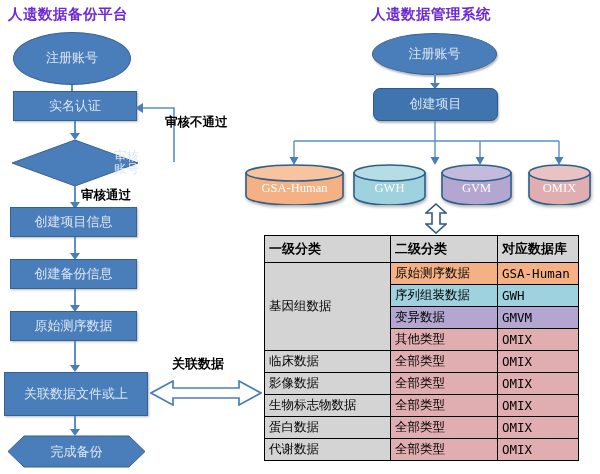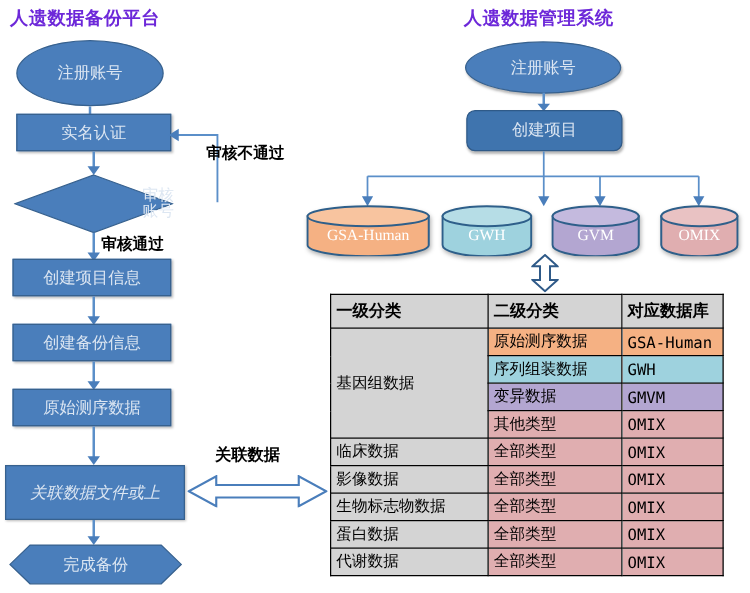--- a/index.html
+++ b/index.html
@@ -138,21 +138,21 @@
   <polygon points="2,16 12,16 7,23" fill="#4a7ebb"></polygon>
 </svg>
 
 <div class="abs node rect sh" style="left:10px;top:311px;width:127px;height:30px;">原始测序数据</div>
 
 <svg class="abs ar" style="left:68px;top:341px;" width="14" height="32" viewBox="0 0 14 32">
   <line x1="7" y1="0" x2="7" y2="25" stroke="#5b8fc9" stroke-width="2"></line>
   <polygon points="2,24 12,24 7,31" fill="#4a7ebb"></polygon>
 </svg>
 
-<div class="abs node rect sh" style="left:4px;top:372px;width:144px;height:44px;flex-direction:column;line-height:1.25;font-style:italic;">
+<div class="abs node rect sh" style="left:4px;top:372px;width:144px;height:44px;flex-direction:column;line-height:1.25;">
   <span>关联数据文件或上</span>
 </div>
 
 <svg class="abs ar" style="left:68px;top:416px;" width="14" height="21" viewBox="0 0 14 21">
   <line x1="7" y1="0" x2="7" y2="14" stroke="#5b8fc9" stroke-width="2"></line>
   <polygon points="2,13 12,13 7,20" fill="#4a7ebb"></polygon>
 </svg>
 
 <div class="hex-wrap" style="left:7px;top:435px;width:139px;height:33px;">
   <svg width="139" height="33" viewBox="0 0 139 33">

